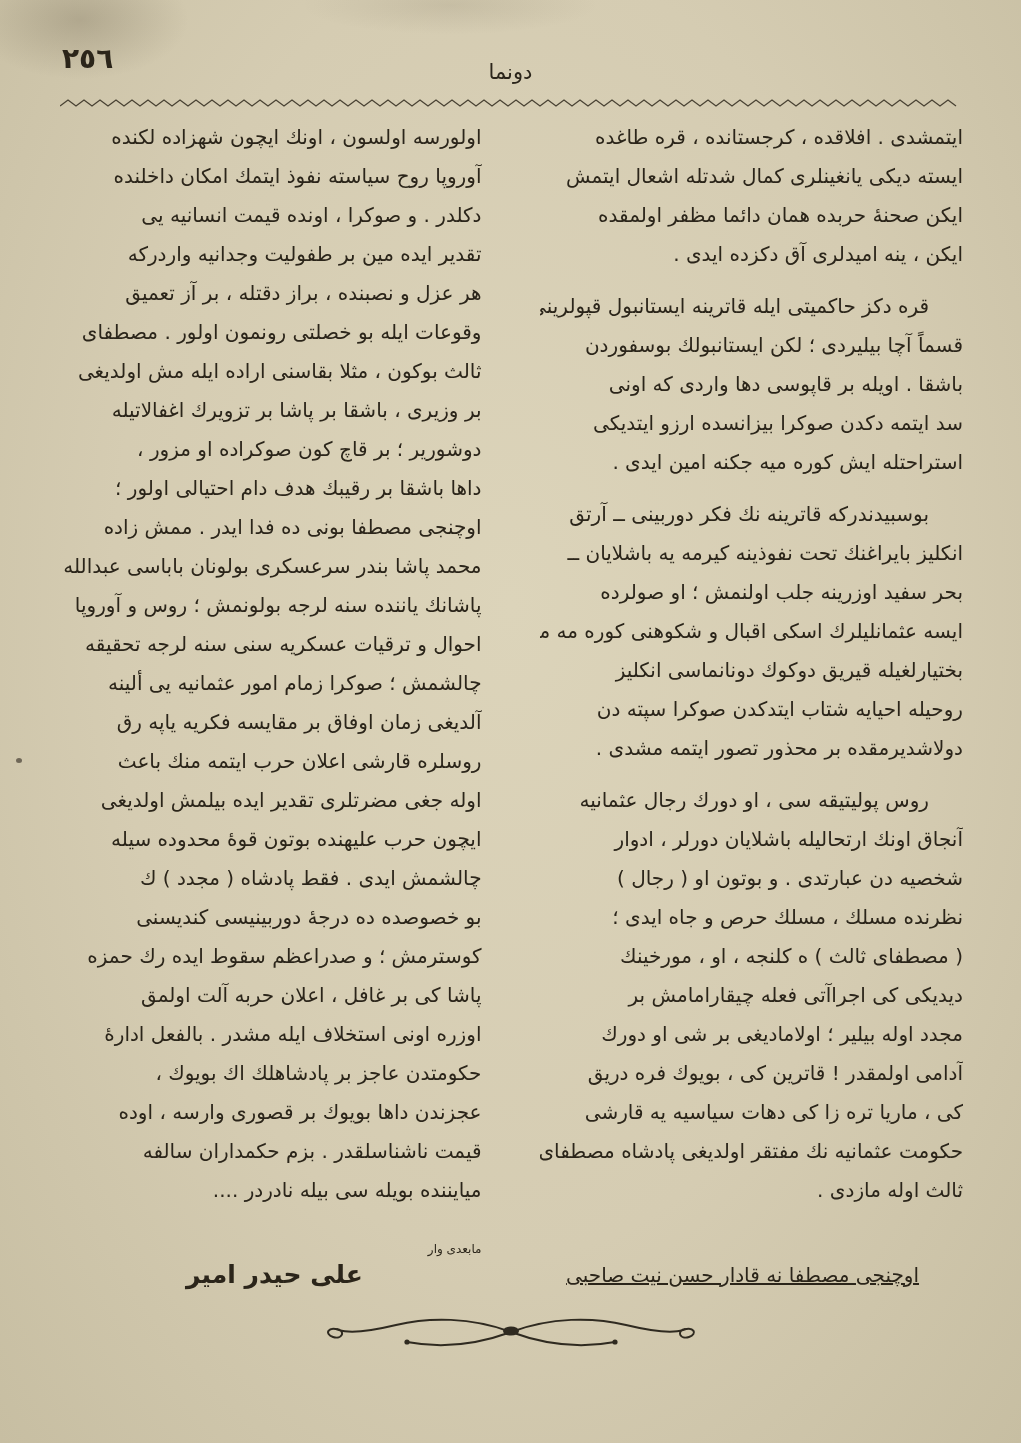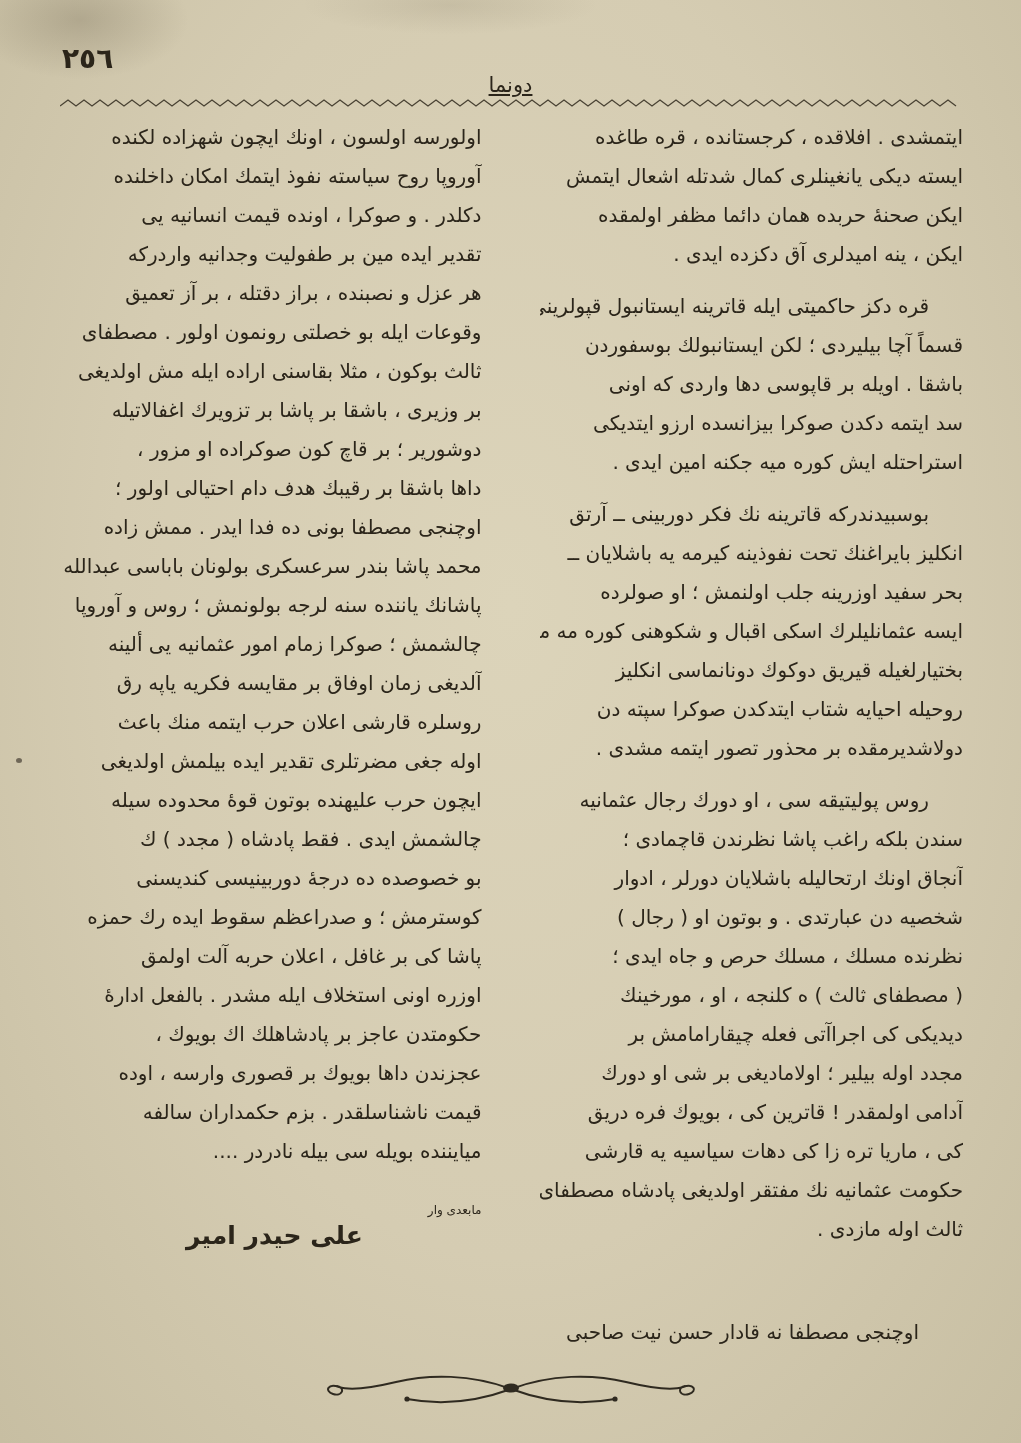--- a/index.html
+++ b/index.html
@@ -12,38 +12,38 @@
     position:relative;width:1021px;height:1443px;
     background:radial-gradient(ellipse at 50% 42%, #dcd4ba 0%, #d5ccb2 55%, #c7bea2 100%);
   }
   .smudge{position:absolute;border-radius:50%;pointer-events:none;}
   .smudge.a{left:-30px;top:-40px;width:220px;height:120px;background:radial-gradient(ellipse,rgba(90,80,60,.25),rgba(90,80,60,0) 70%);}
   .smudge.b{left:300px;top:-25px;width:300px;height:60px;background:radial-gradient(ellipse,rgba(90,80,60,.12),rgba(90,80,60,0) 70%);}
   .speck{position:absolute;left:16px;top:758px;width:6px;height:5px;border-radius:50%;background:#3a332a;opacity:.65;}
 
   .header{position:relative;height:96px;}
   .page-num{position:absolute;top:42px;left:62px;font-size:28px;font-weight:bold;letter-spacing:2px;}
-  .title{position:absolute;top:73px;left:50%;transform:translateX(-50%);font-size:21px;text-decoration:underline;}
+  .title{position:absolute;top:60px;left:50%;transform:translateX(-50%);font-size:21px;}
 
   .zigzag{display:block;margin:2px auto 0 auto;}
 
   .columns{display:flex;gap:58px;padding:10px 58px 0 58px;direction:rtl;}
   .col{flex:1;min-width:0;}
 
   .line{
     text-align:right;font-size:20px;line-height:39px;
     white-space:nowrap;overflow:hidden;
   }
   .para{margin:0 0 13px 0;}
   .col-left .para{margin-bottom:0;}
   .para.indent .line:first-child{padding-right:34px;}
 
   .closing{
-    margin-top:64px;padding-right:44px;
-    font-size:20px;line-height:39px;
+    margin-top:46px;padding-right:44px;
+    font-size:20px;line-height:39px;text-decoration:underline;
   }
 
   .signature-row{
     display:flex;justify-content:space-between;align-items:flex-start;
     margin-top:24px;padding-left:128px;direction:rtl;
   }
   .continuation{font-size:12px;line-height:30px;margin-left:36px;}
   .signature{font-size:25px;font-weight:bold;margin-top:26px;}
 
   .flourish-wrap{display:flex;justify-content:center;margin-top:14px;}
@@ -87,21 +87,20 @@
             <div class="line">بوسبيدندركه قاترينه نك فكر دوربينى ــ آرتق</div>
             <div class="line">انكليز بايراغنك تحت نفوذينه كيرمه يه باشلايان ــ</div>
             <div class="line">بحر سفيد اوزرينه جلب اولنمش ؛ او صولرده</div>
             <div class="line">ايسه عثمانليلرك اسكى اقبال و شكوهنى كوره مه مك</div>
             <div class="line">بختيارلغيله قيريق دوكوك دونانماسى انكليز</div>
             <div class="line">روحيله احيايه شتاب ايتدكدن صوكرا سپته دن</div>
             <div class="line">دولاشديرمقده بر محذور تصور ايتمه مشدى .</div>
           </div>
           <div class="para indent">
             <div class="line">روس پوليتيقه سى ، او دورك رجال عثمانيه</div>
-            <div class="line">سندن بلكه راغب پاشا نظرندن قاچمادى ؛</div>
             <div class="line">آنجاق اونك ارتحاليله باشلايان دورلر ، ادوار</div>
             <div class="line">شخصيه دن عبارتدى . و بوتون او ( رجال )</div>
             <div class="line">نظرنده مسلك ، مسلك حرص و جاه ايدى ؛</div>
             <div class="line">( مصطفاى ثالث ) ه كلنجه ، او ، مورخينك</div>
             <div class="line">ديديكى كى اجراآتى فعله چيقارامامش بر</div>
             <div class="line">مجدد اوله بيلير ؛ اولاماديغى بر شى او دورك</div>
             <div class="line">آدامى اولمقدر ! قاترين كى ، بويوك فره دريق</div>
             <div class="line">كى ، ماريا تره زا كى دهات سياسيه يه قارشى</div>
             <div class="line">حكومت عثمانيه نك مفتقر اولديغى پادشاه مصطفاى</div>
             <div class="line">ثالث اوله مازدى .</div>
@@ -119,20 +118,21 @@
             <div class="line">تقدير ايده مين بر طفوليت وجدانيه واردركه</div>
             <div class="line">هر عزل و نصبنده ، براز دقتله ، بر آز تعميق</div>
             <div class="line">وقوعات ايله بو خصلتى رونمون اولور . مصطفاى</div>
             <div class="line">ثالث بوكون ، مثلا بقاسنى اراده ايله مش اولديغى</div>
             <div class="line">بر وزيرى ، باشقا بر پاشا بر تزويرك اغفالاتيله</div>
             <div class="line">دوشورير ؛ بر قاچ كون صوكراده او مزور ،</div>
             <div class="line">داها باشقا بر رقيبك هدف دام احتيالى اولور ؛</div>
             <div class="line">اوچنجى مصطفا بونى ده فدا ايدر . ممش زاده</div>
             <div class="line">محمد پاشا بندر سرعسكرى بولونان باباسى عبدالله</div>
             <div class="line">پاشانك ياننده سنه لرجه بولونمش ؛ روس و آوروپا</div>
+            <div class="line">احوال و ترقيات عسكريه سنى سنه لرجه تحقيقه</div>
             <div class="line">چالشمش ؛ صوكرا زمام امور عثمانيه يى ألينه</div>
             <div class="line">آلديغى زمان اوفاق بر مقايسه فكريه ياپه رق</div>
             <div class="line">روسلره قارشى اعلان حرب ايتمه منك باعث</div>
             <div class="line">اوله جغى مضرتلرى تقدير ايده بيلمش اولديغى</div>
             <div class="line">ايچون حرب عليهنده بوتون قوهٔ محدوده سيله</div>
             <div class="line">چالشمش ايدى . فقط پادشاه ( مجدد ) ك</div>
             <div class="line">بو خصوصده ده درجهٔ دوربينيسى كنديسنى</div>
             <div class="line">كوسترمش ؛ و صدراعظم سقوط ايده رك حمزه</div>
             <div class="line">پاشا كى بر غافل ، اعلان حربه آلت اولمق</div>
             <div class="line">اوزره اونى استخلاف ايله مشدر . بالفعل ادارهٔ</div>

